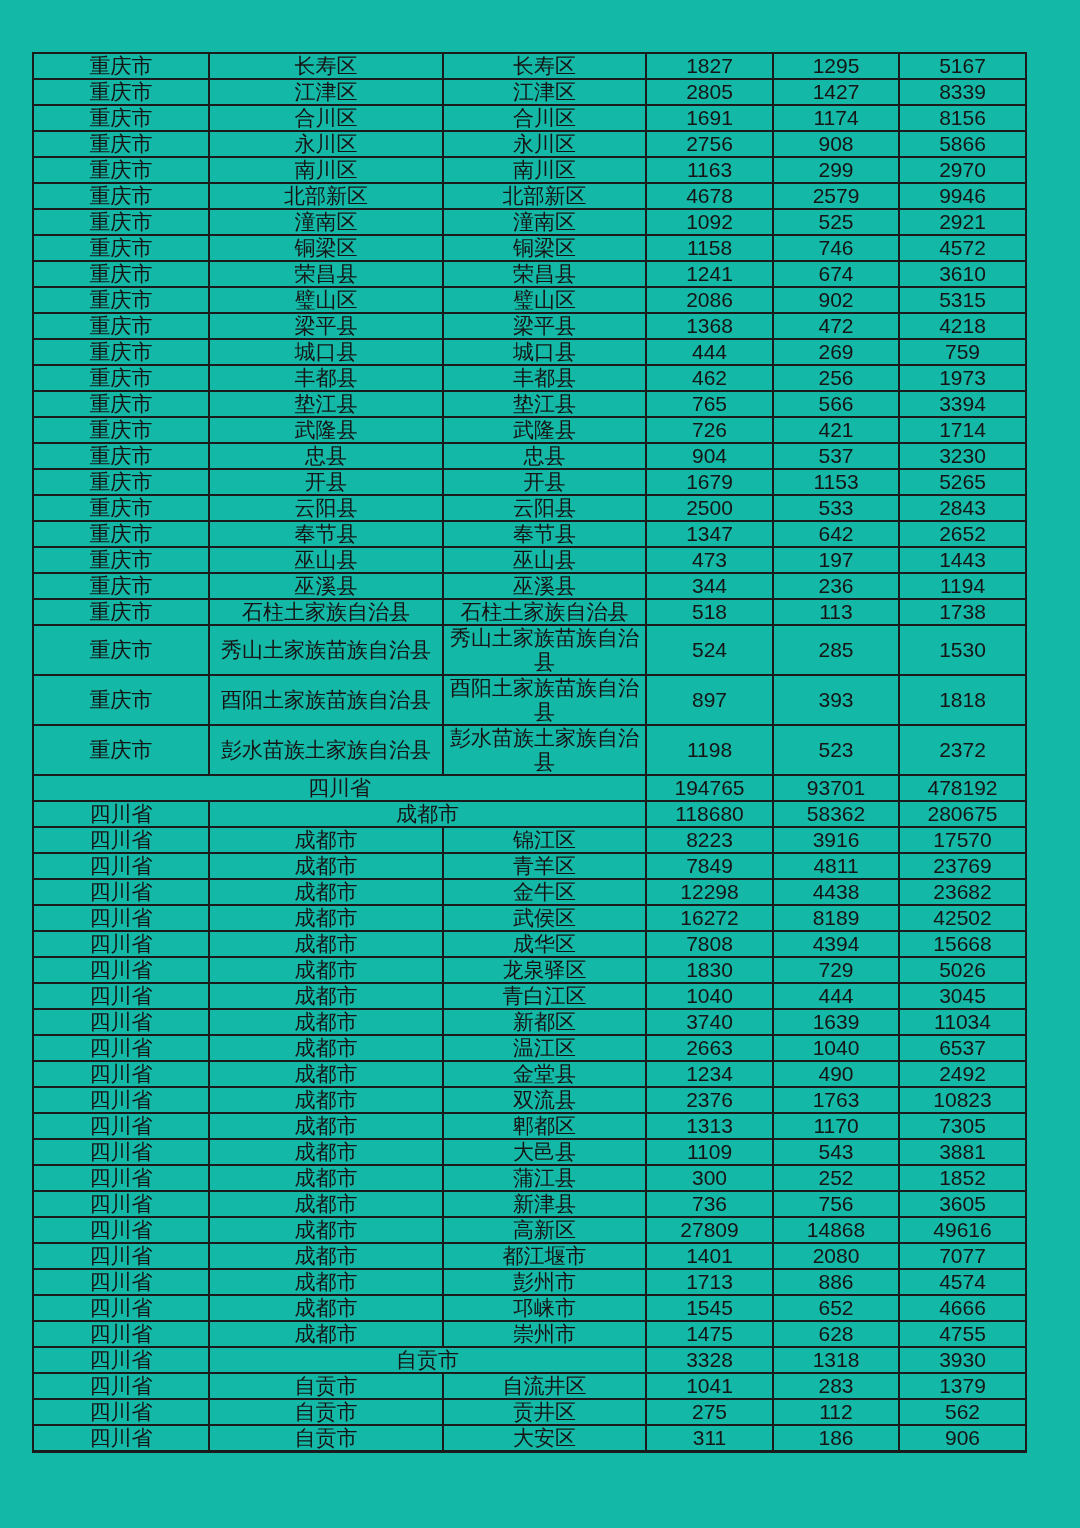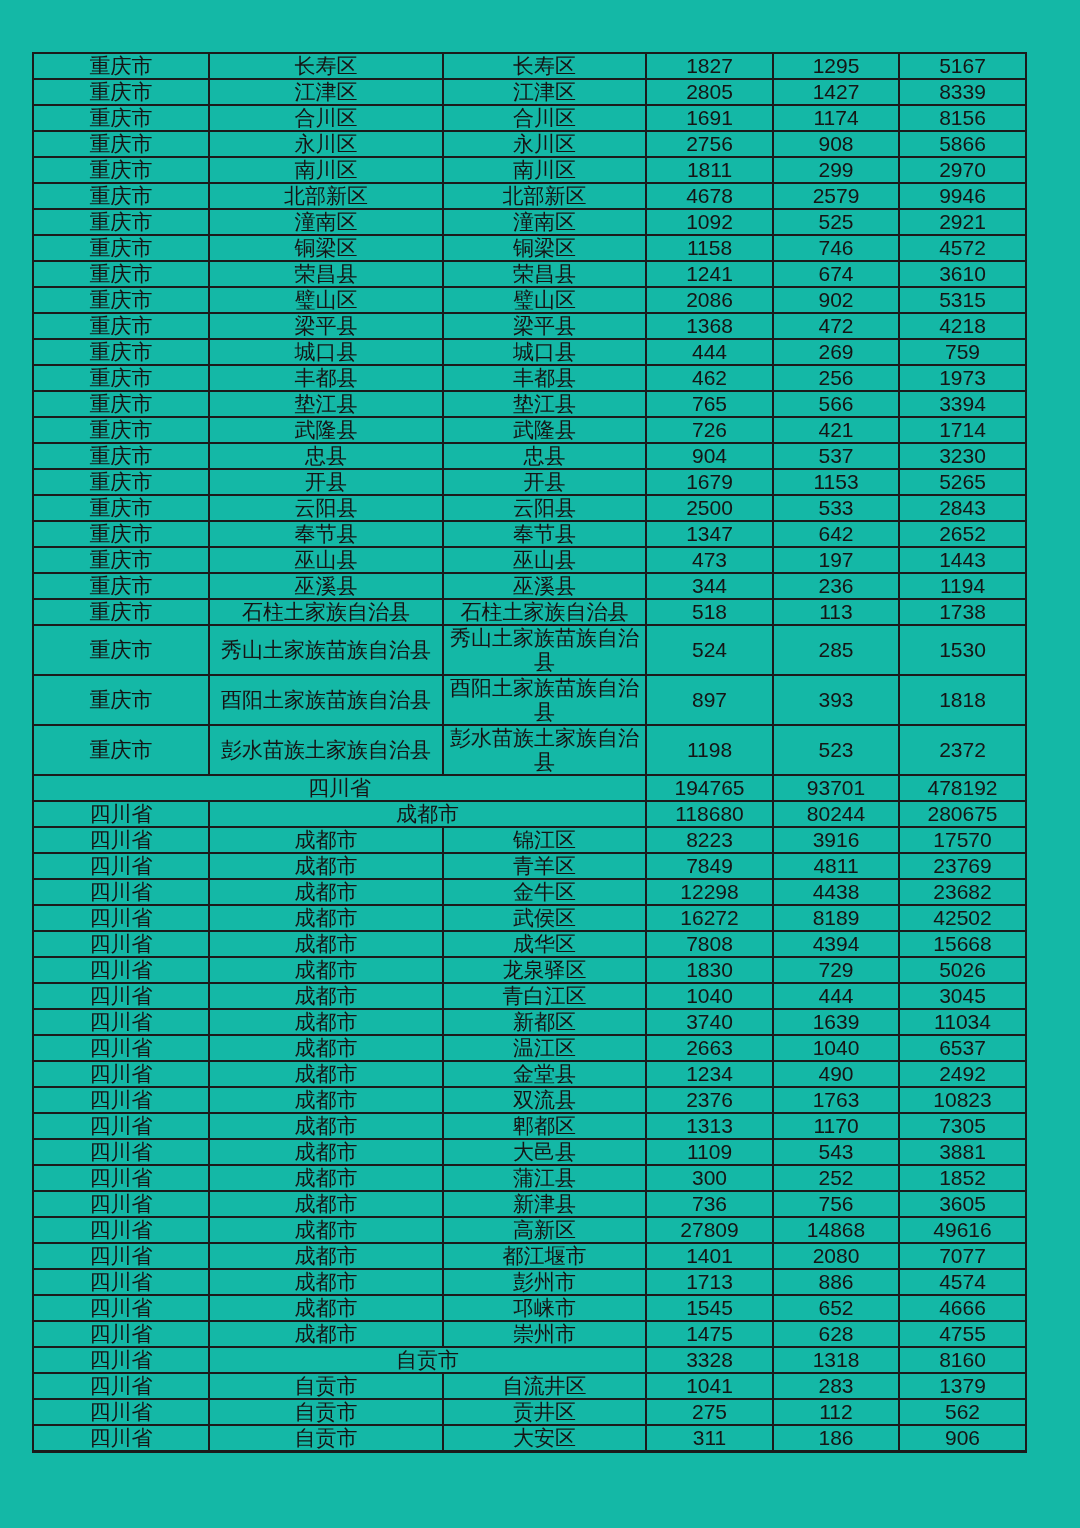--- a/index.html
+++ b/index.html
@@ -87,21 +87,21 @@
           <td>永川区</td>
           <td>永川区</td>
           <td>2756</td>
           <td>908</td>
           <td>5866</td>
         </tr>
         <tr>
           <td>重庆市</td>
           <td>南川区</td>
           <td>南川区</td>
-          <td>1811</td>
+          <td>1163</td>
           <td>299</td>
           <td>2970</td>
         </tr>
         <tr>
           <td>重庆市</td>
           <td>北部新区</td>
           <td>北部新区</td>
           <td>4678</td>
           <td>2579</td>
           <td>9946</td>
@@ -261,21 +261,21 @@
         <tr>
           <td colspan="3">四川省</td>
           <td>194765</td>
           <td>93701</td>
           <td>478192</td>
         </tr>
         <tr>
           <td>四川省</td>
           <td colspan="2">成都市</td>
           <td>118680</td>
-          <td>80244</td>
+          <td>58362</td>
           <td>280675</td>
         </tr>
         <tr>
           <td>四川省</td>
           <td>成都市</td>
           <td>锦江区</td>
           <td>8223</td>
           <td>3916</td>
           <td>17570</td>
         </tr>
@@ -429,21 +429,21 @@
           <td>崇州市</td>
           <td>1475</td>
           <td>628</td>
           <td>4755</td>
         </tr>
         <tr>
           <td>四川省</td>
           <td colspan="2">自贡市</td>
           <td>3328</td>
           <td>1318</td>
-          <td>8160</td>
+          <td>3930</td>
         </tr>
         <tr>
           <td>四川省</td>
           <td>自贡市</td>
           <td>自流井区</td>
           <td>1041</td>
           <td>283</td>
           <td>1379</td>
         </tr>
         <tr>

